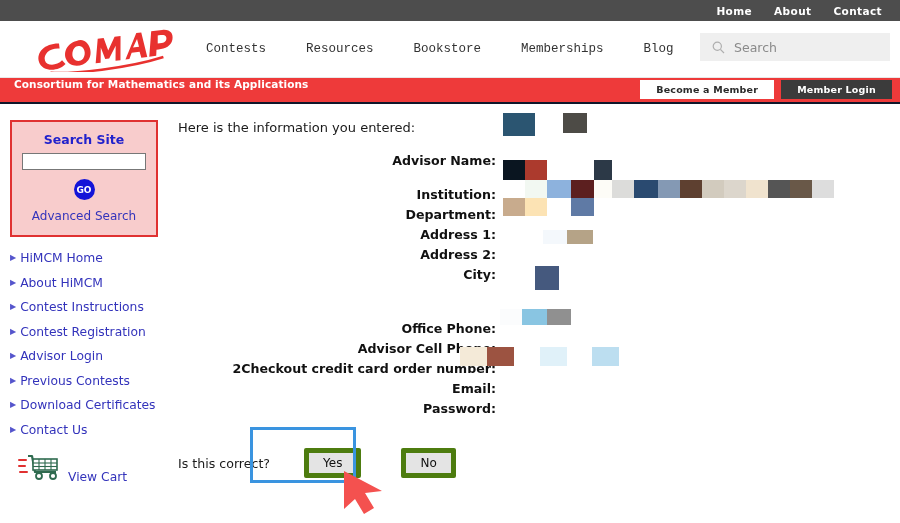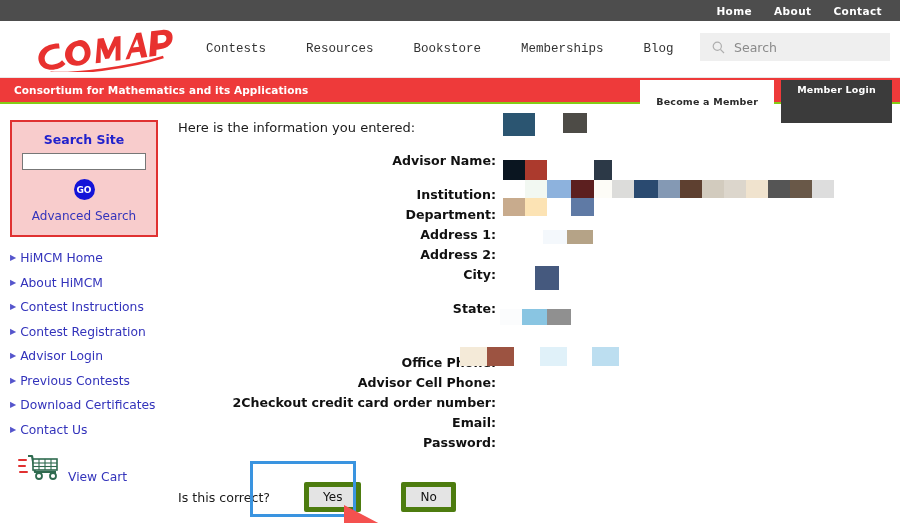--- a/index.html
+++ b/index.html
@@ -87,23 +87,23 @@
     color: #8a8a8a;
     font-size: 12.5px;
     font-family: "DejaVu Sans", sans-serif;
   }
 
   
   .redbar {
     height: 24px;
     background: #ee3A3A;
     display: flex;
-    align-items: center;
-    position: relative;
-    border-bottom: 2px solid #84cc16;
+    align-items: flex-start;
+    position: relative;
+    border-bottom: 2px solid #0f172a;
   }
   .redbar .tagline {
     color: #ffffff;
     font-size: 10.5px;
     font-weight: bold;
     margin-left: 14px;
     letter-spacing: 0.1px;
     font-family: "DejaVu Sans", sans-serif;
   }
   .redbar .btns {
@@ -111,21 +111,21 @@
     right: 8px;
     top: 2px;
     display: flex;
     gap: 7px;
   }
   .btn-member {
     background: #ffffff;
     color: #2b2b2b;
     font-size: 9.5px;
     font-weight: bold;
-    padding: 16px 16px;
+    padding: 4px 16px;
     letter-spacing: .2px;
     font-family: "DejaVu Sans", sans-serif;
   }
   .btn-login {
     background: #3b3b3b;
     color: #ffffff;
     font-size: 9.5px;
     font-weight: bold;
     padding: 4px 16px;
     letter-spacing: .2px;
@@ -477,26 +477,20 @@
       <div class="frow">
         <div class="flabel">Address 2:</div>
         <div class="fvalue"></div>
       </div>
 
       <div class="frow">
         <div class="flabel">City:</div>
         <div class="fvalue"></div>
       </div>
 
-      <div class="frow gap-before">
-        <div class="flabel">State:</div>
-        <div class="fvalue">
-          
-        </div>
-      </div>
 
       <div class="frow gap-before">
         <div class="fvalue"></div>
       </div>
 
       <div class="frow">
         <div class="flabel">Office Phone:</div>
         <div class="fvalue"></div>
       </div>
 

